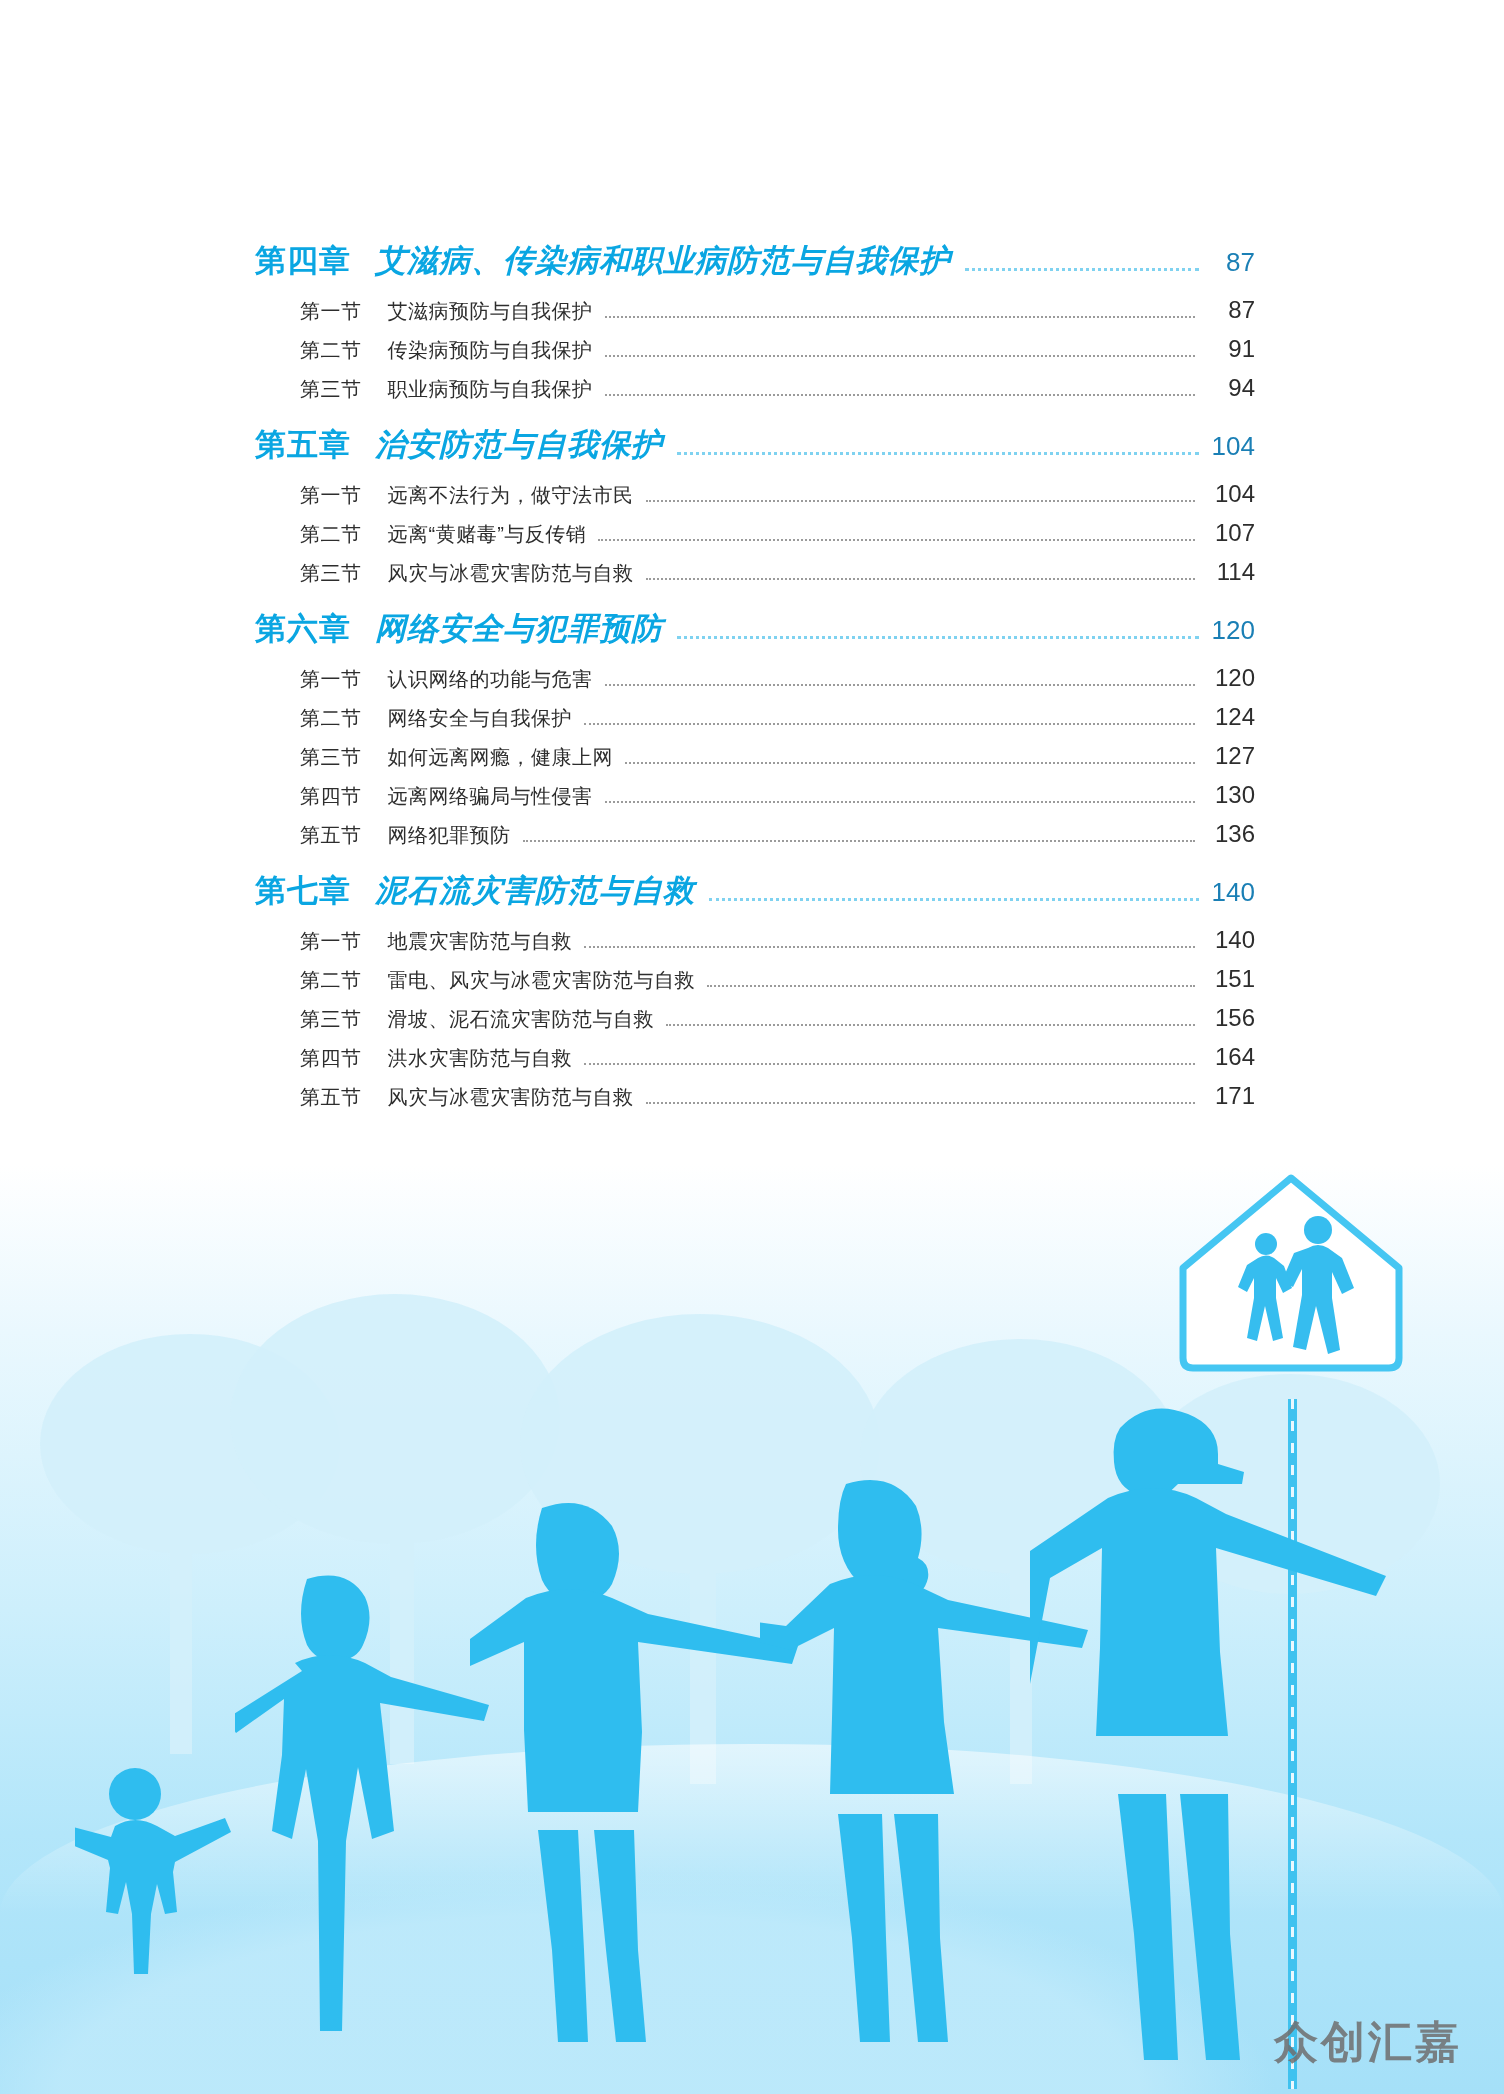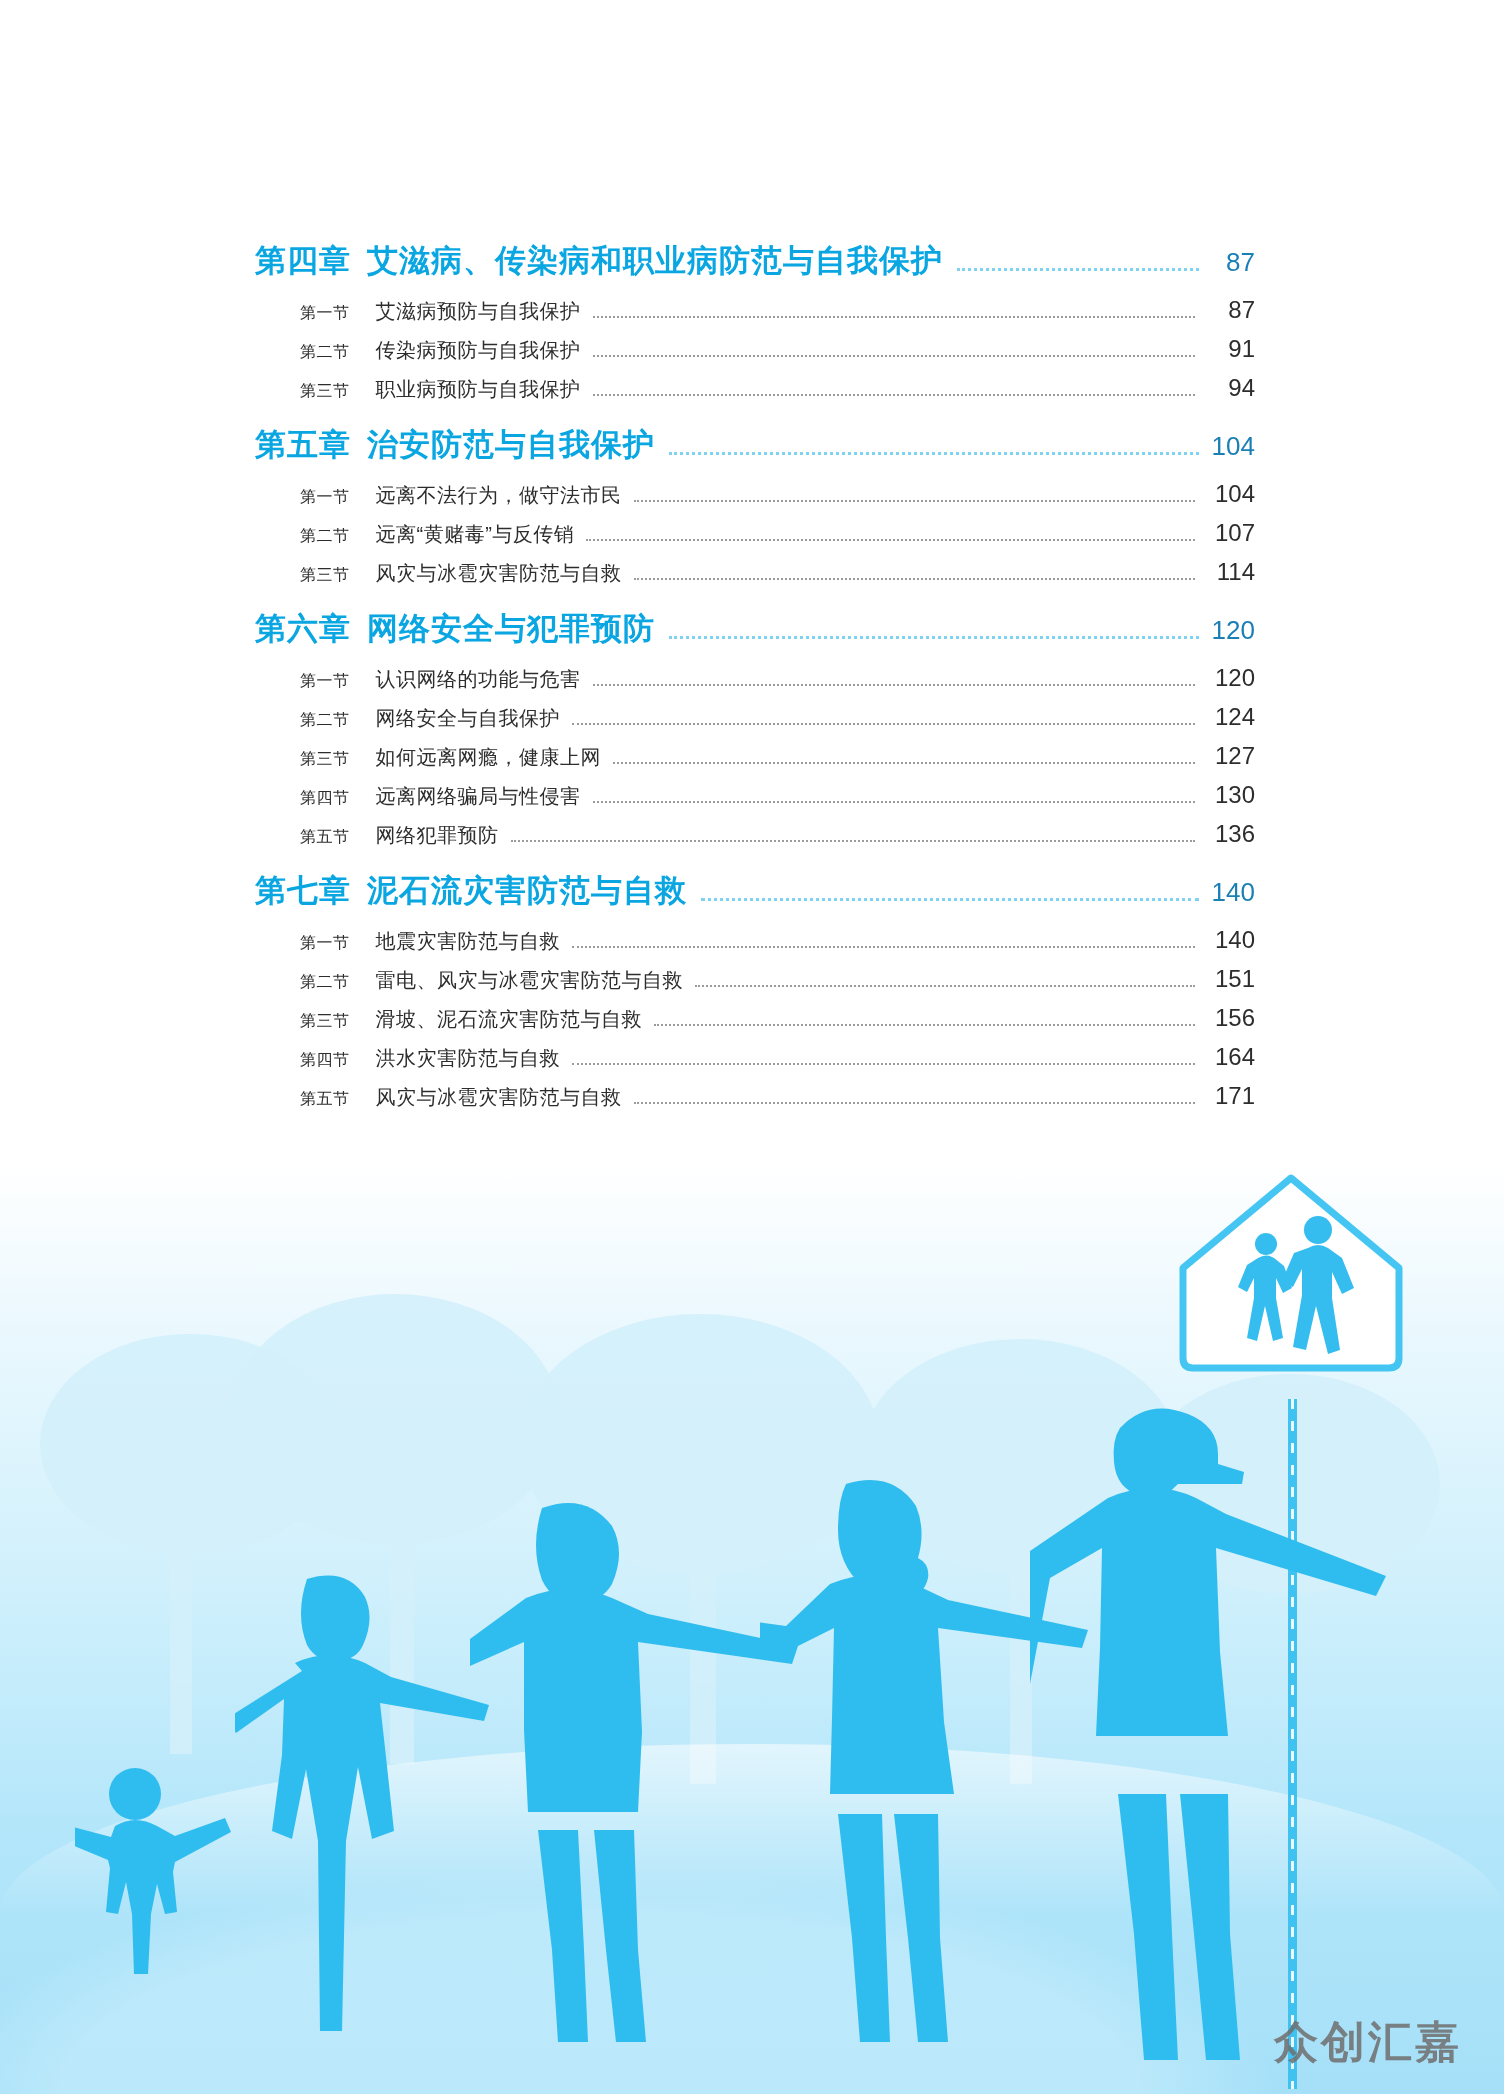--- a/index.html
+++ b/index.html
@@ -36,21 +36,22 @@
     font-size: 31px;
     font-weight: bold;
     letter-spacing: 1px;
     white-space: nowrap;
   }
   .chapter-title {
     font-size: 31px;
     font-weight: bold;
     letter-spacing: 1px;
     white-space: nowrap;
-    margin-left: 16px;
+    margin-left: 24px;
+    font-style: italic;
   }
   .chapter-dots {
     flex: 1;
     border-bottom: 3px dotted #7fd2f0;
     margin: 0 10px 10px 14px;
     min-width: 16px;
   }
   .chapter-page {
     font-size: 26px;
     color: #1a7fb5;
@@ -59,21 +60,21 @@
   }
 
   .section-row {
     display: flex;
     align-items: baseline;
     color: #2d2d2d;
     margin-bottom: 9px;
     padding-left: 45px;
   }
   .section-name {
-    font-size: 16px;
+    font-size: 20px;
     white-space: nowrap;
     letter-spacing: 0.5px;
   }
   .section-title {
     font-size: 20px;
     white-space: nowrap;
     margin-left: 26px;
     letter-spacing: 0.5px;
   }
   .section-dots {

